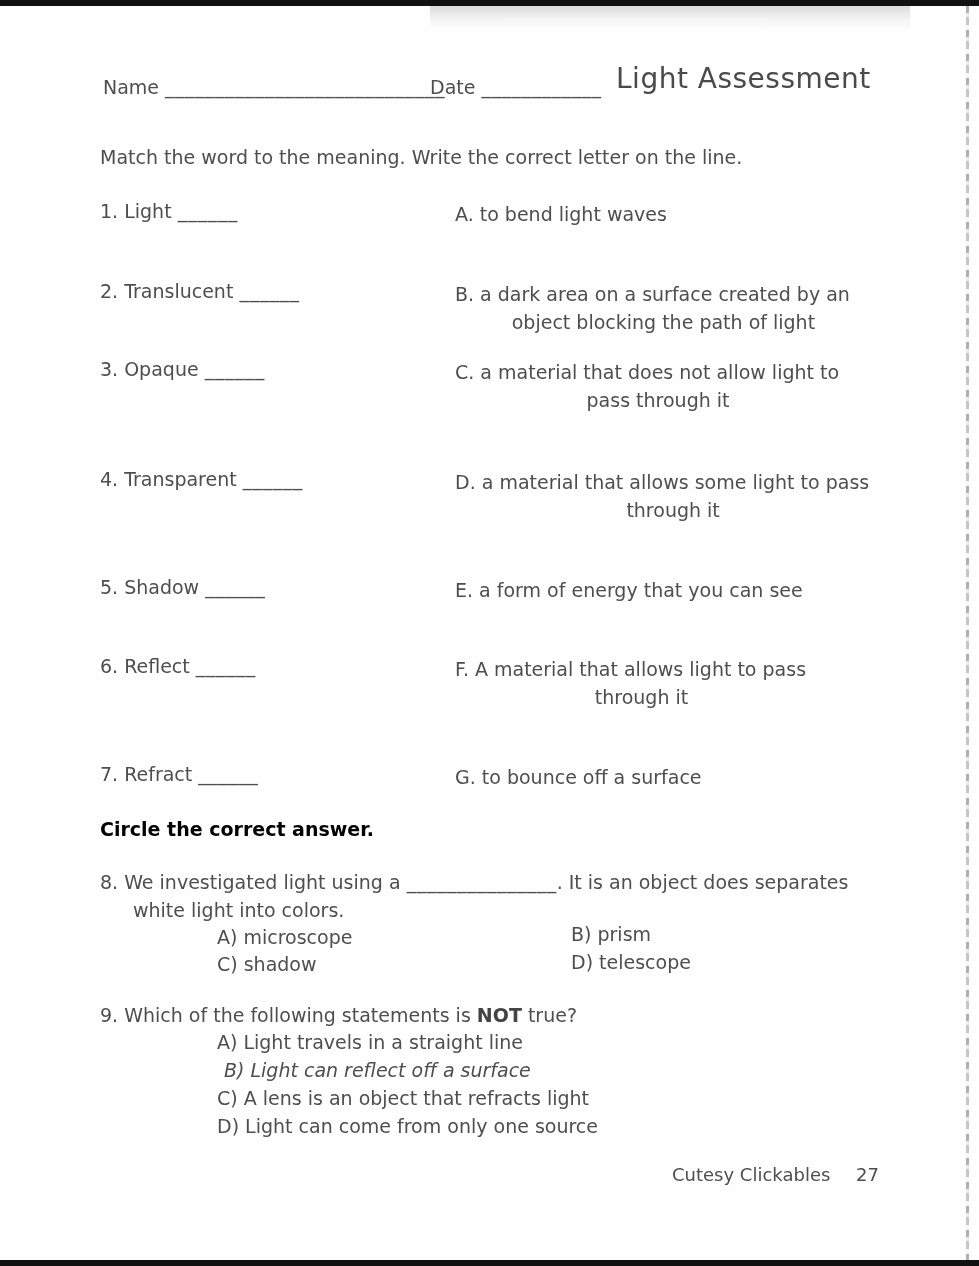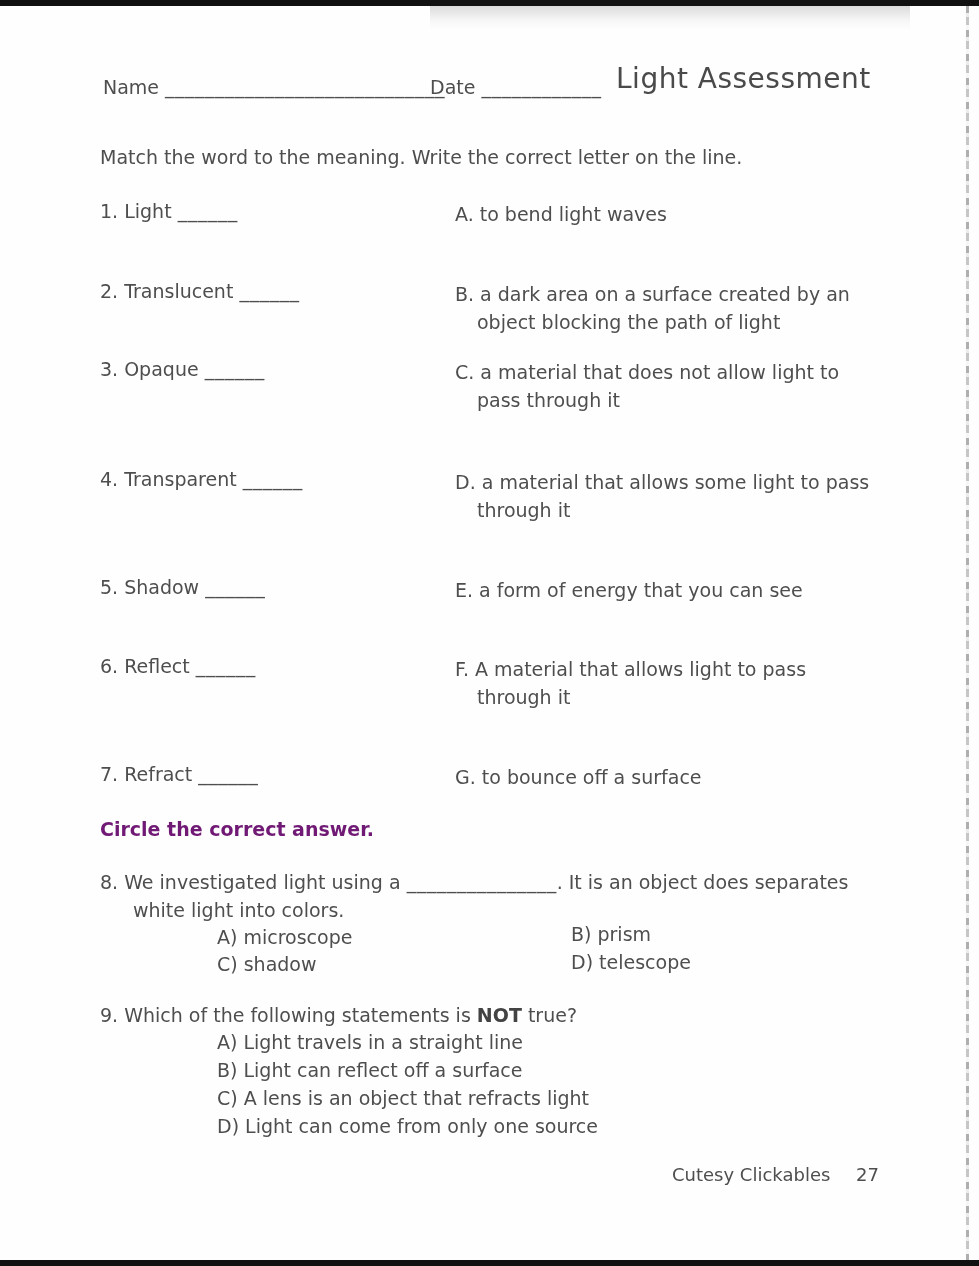--- a/index.html
+++ b/index.html
@@ -31,24 +31,24 @@
       rgba(130,130,130,0.45) 11px 19px,
       rgba(200,200,200,0.15) 19px 24px
     );
   }
   
   .title { font-size: 28px; line-height: 34px; color: #4a4a4a; letter-spacing: 0.5px; }
   .blank { letter-spacing: 0.5px; }
   
   .m-term { position: absolute; left: 100px; top: 0; white-space: nowrap; }
   .m-def  { position: absolute; left: 455px; top: 0; line-height: 28px; white-space: nowrap; }
-  .m-def .def2 { padding-left: 22px; }
+  .m-def .def2 { padding-left: 22px; text-align: center; }
   .m-row { position: absolute; left: 0; width: 100%; height: 60px; }
   .bold { font-weight: bold; color: #434343; }
-  .heading { font-weight: bold; color: #701a75; }
+  .heading { font-weight: bold; color: #000000; }
   .footer { font-size: 18px; color: #4e4e4e; }
   .footer .pagenum { margin-left: 20px; }
 </style>
 </head>
 <body>
 
 <div class="page">
 
   <div class="scan-bar-top"></div>
   <div class="scan-noise"></div>
@@ -159,21 +159,21 @@
   <div class="abs" style="left:571px; top:951px;">D) telescope</div>
 
   <div class="abs" style="left:100px; top:1004px;">
     <span>9.</span>
     <span>Which of the following statements is</span>
     <span class="bold">NOT</span>
     <span>true?</span>
   </div>
 
   <div class="abs" style="left:217px; top:1031px;">A) Light travels in a straight line</div>
-  <div class="abs" style="left:217px; top:1059px;">B) Light can reflect off a surface</div>
+  <div class="abs" style="left:224px; top:1059px;font-style:italic;">B) Light can reflect off a surface</div>
   <div class="abs" style="left:217px; top:1087px;">C) A lens is an object that refracts light</div>
   <div class="abs" style="left:217px; top:1115px;">D) Light can come from only one source</div>
 
   <div class="abs footer" style="left:672px; top:1164px;">
     <span>Cutesy Clickables</span>
     <span class="pagenum">27</span>
   </div>
 
 </div>
 

